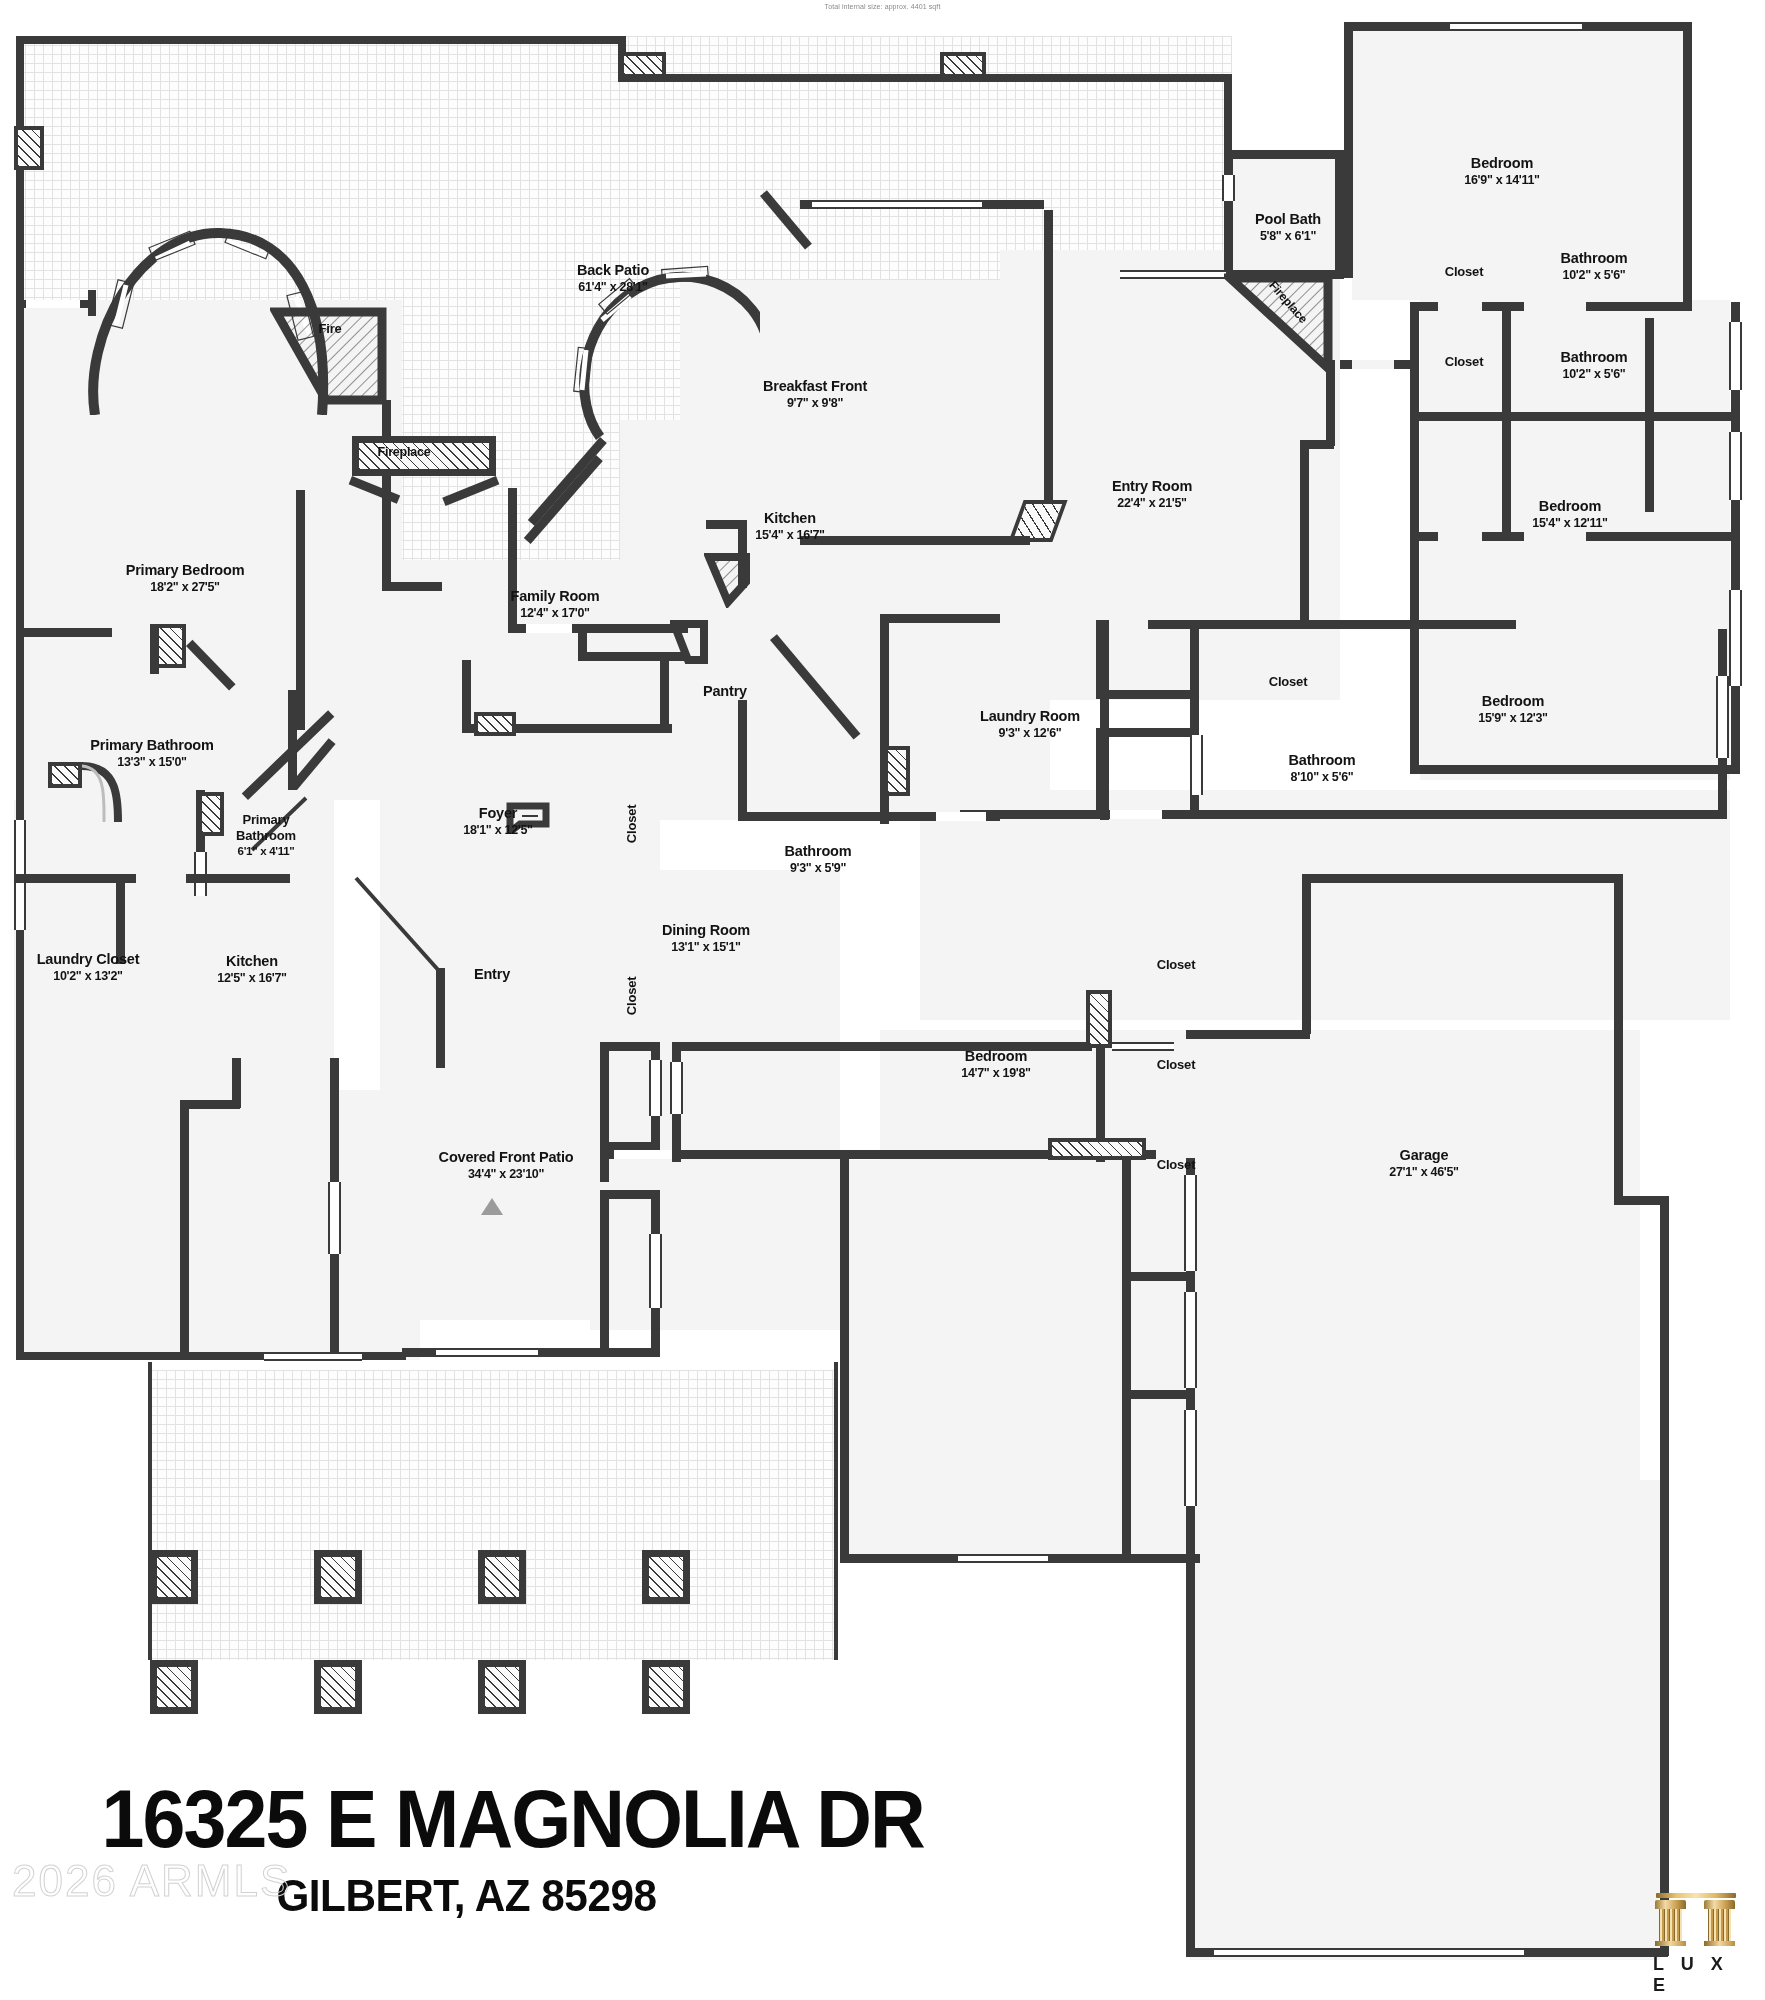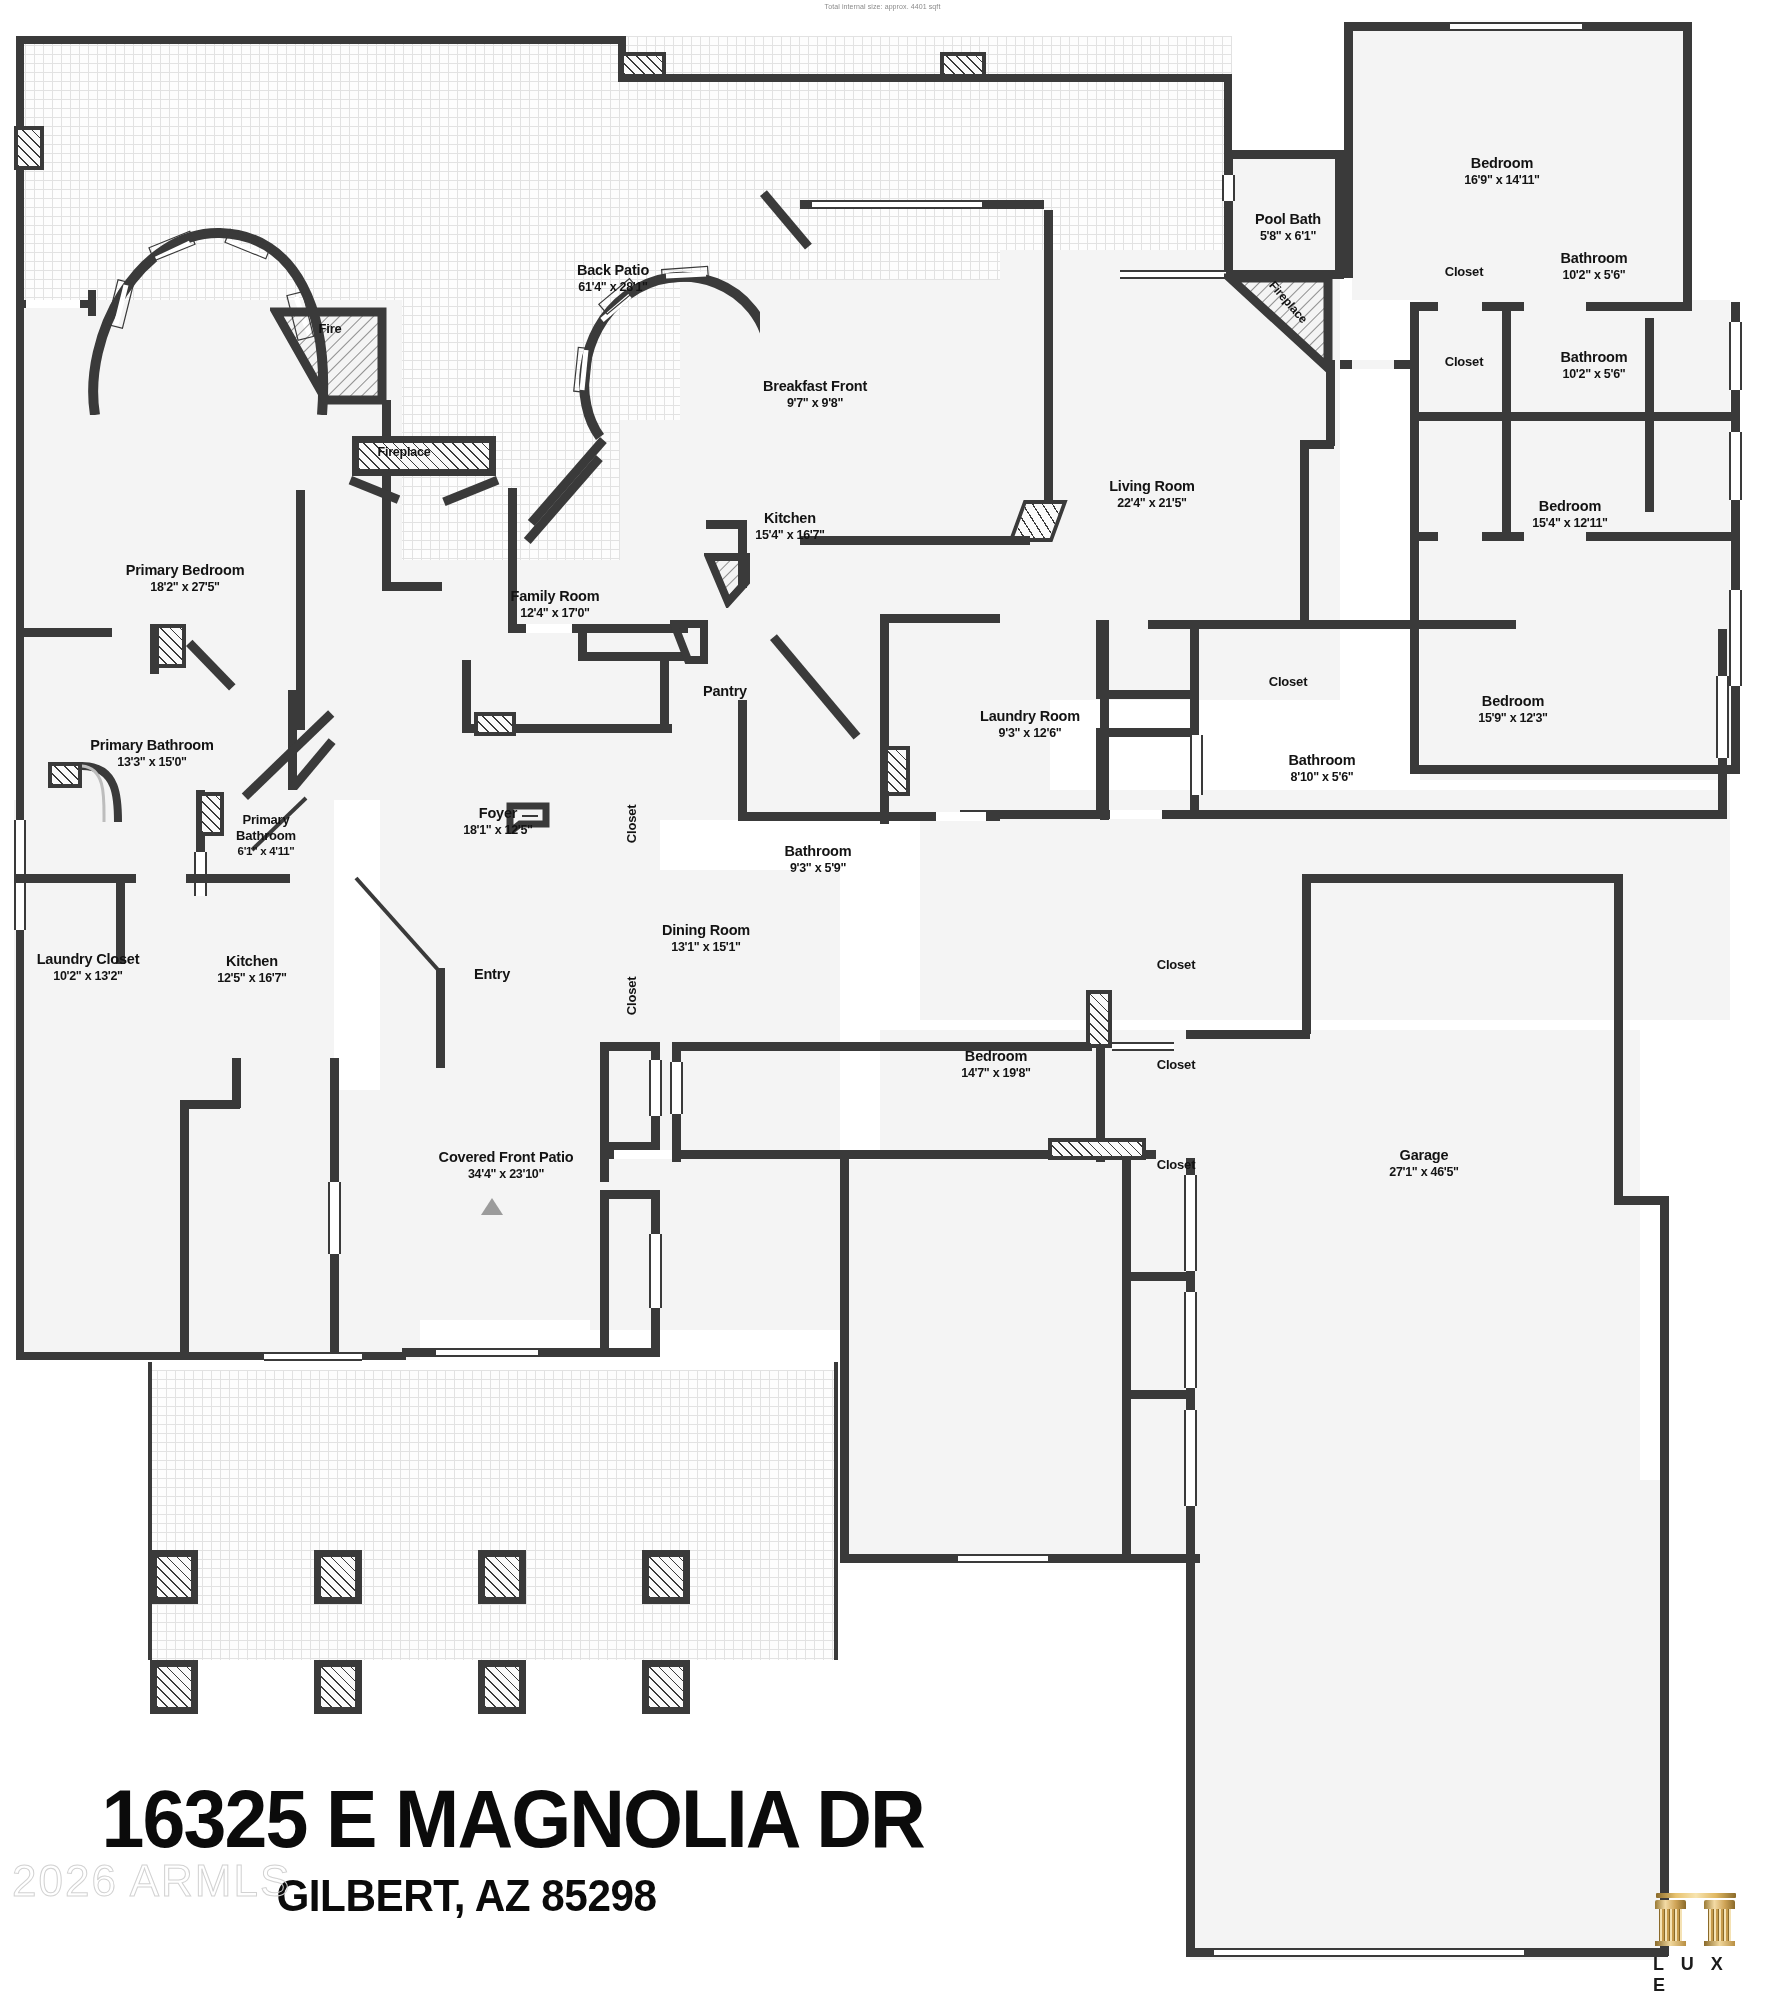--- a/index.html
+++ b/index.html
@@ -382,21 +382,21 @@
     <div class="n">Primary Bedroom</div>
     <div class="d">18'2" x 27'5"</div>
   </div>
 
   <div class="lbl" style="left:815px;top:378px;">
     <div class="n">Breakfast Front</div>
     <div class="d">9'7" x 9'8"</div>
   </div>
 
   <div class="lbl" style="left:1152px;top:478px;">
-    <div class="n">Living Room</div>
+    <div class="n">Entry Room</div>
     <div class="d">22'4" x 21'5"</div>
   </div>
 
   <div class="lbl" style="left:1288px;top:179px;margin-top:32px;">
     <div class="n">Pool Bath</div>
     <div class="d">5'8" x 6'1"</div>
   </div>
 
   <div class="lbl" style="left:1502px;top:155px;">
     <div class="n">Bedroom</div>

